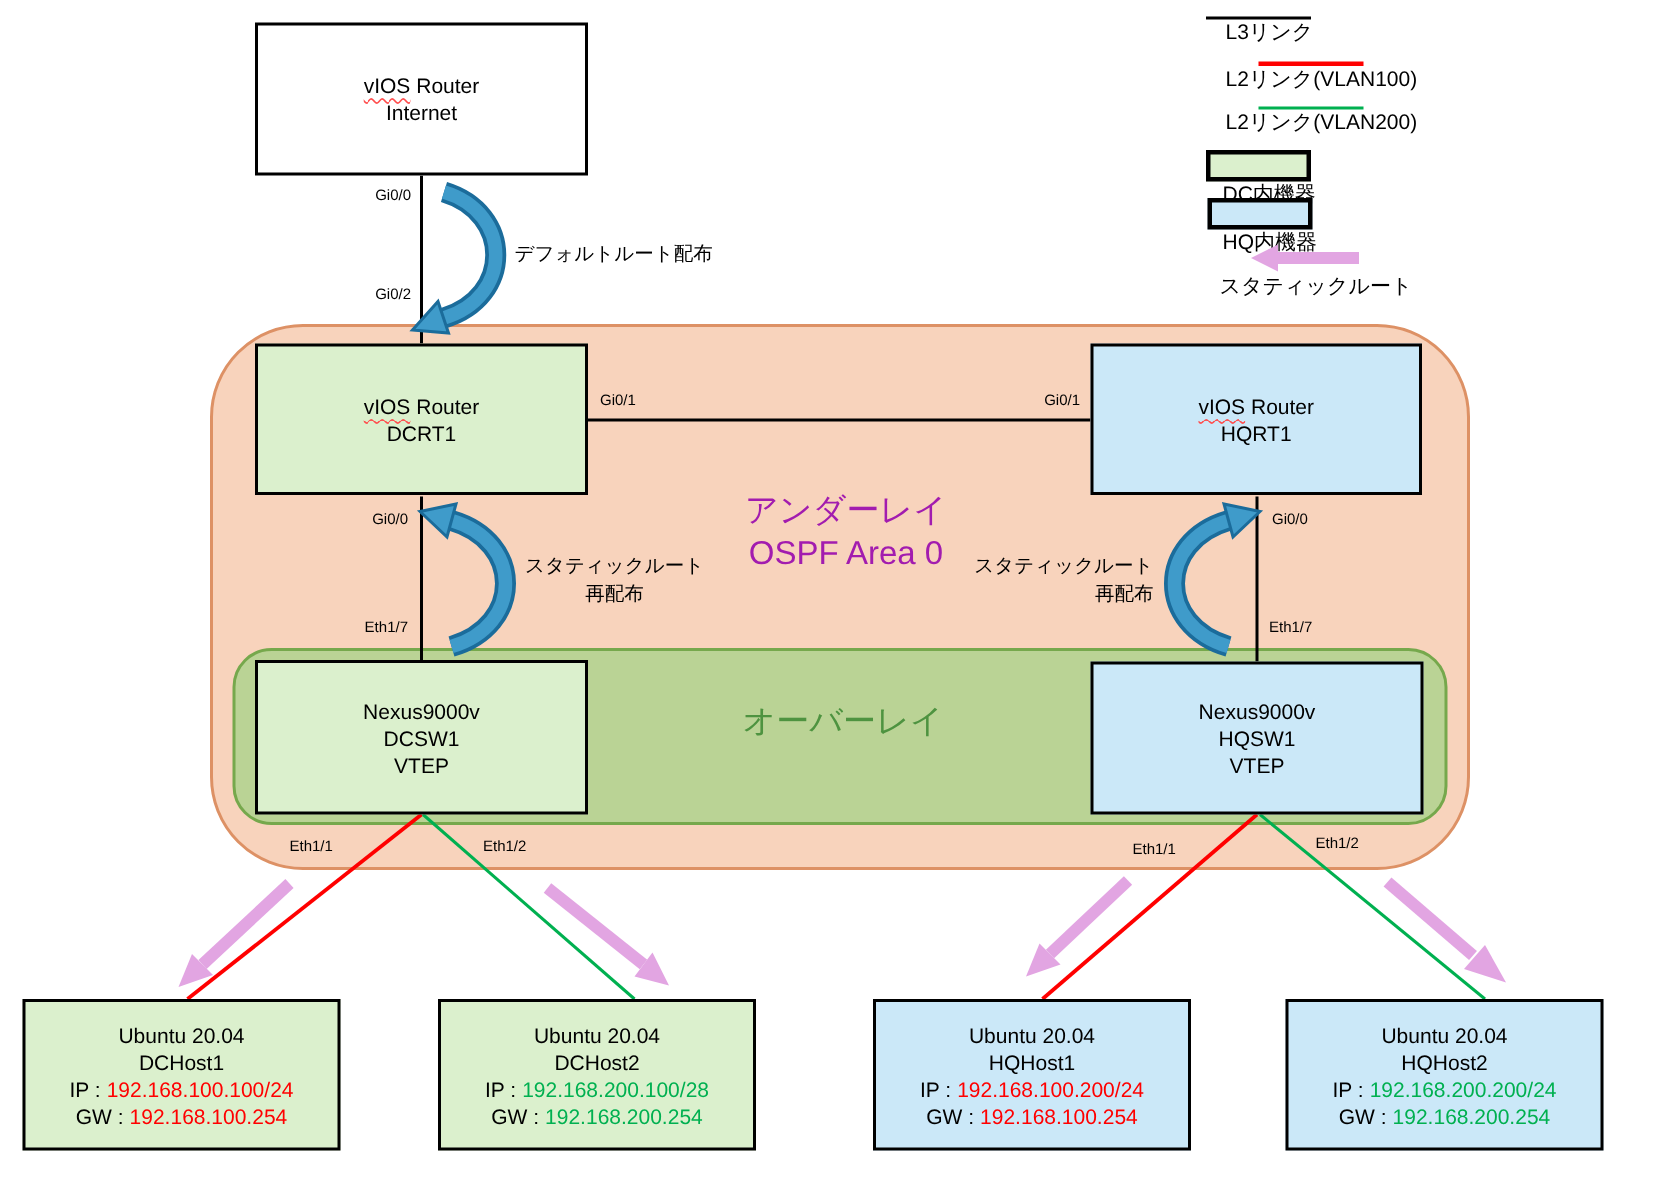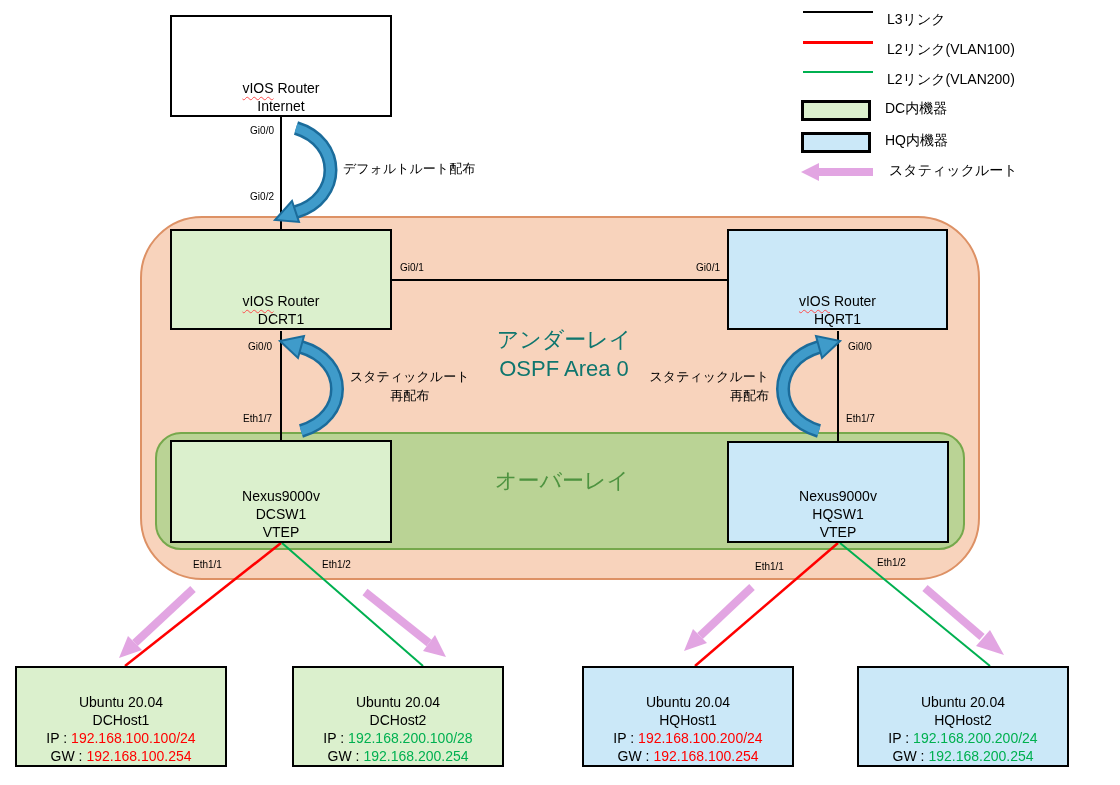--- a/index.html
+++ b/index.html
@@ -7,35 +7,35 @@
     position:relative;width:1120px;height:785px;background:#ffffff;overflow:hidden;
     font-family:"Liberation Sans","DejaVu Sans",sans-serif;color:#000;
   }
   
   .container{position:absolute;box-sizing:border-box;}
   .underlay-zone{left:140px;top:216px;width:840px;height:364px;border:2px solid #dd9165;border-radius:62px;}
   .overlay-zone{left:155px;top:432px;width:810px;height:118px;border:2px solid #76a84c;border-radius:26px;}
   
   .node{
     position:absolute;box-sizing:border-box;border:2px solid #000;
-    display:flex;flex-direction:column;justify-content:flex-end;align-items:center;
+    display:flex;flex-direction:column;justify-content:center;align-items:center;
     font-size:14px;line-height:18px;text-align:center;white-space:nowrap;
   }
   .wavy{
     text-decoration-line:underline;text-decoration-style:wavy;
     text-decoration-color:#ff4d4d;text-decoration-thickness:1px;text-underline-offset:3px;
   }
   .iprow .lbl{margin-right:4px;}
   
   .port{position:absolute;font-size:10px;line-height:14px;white-space:nowrap;width:60px;}
   .port.r{text-align:right;}
   .note{position:absolute;font-size:13px;line-height:19px;white-space:nowrap;text-align:center;}
   .zone-title{position:absolute;text-align:center;font-size:22px;line-height:29px;white-space:nowrap;width:204px;}
   
-  .legend-row{position:absolute;display:flex;align-items:flex-start;}
+  .legend-row{position:absolute;display:flex;align-items:center;flex-direction:column;}
   .legend-swatch-line{width:70px;}
   .legend-swatch-box{width:70px;height:21px;box-sizing:border-box;border:3px solid #000;}
   .legend-label{font-size:14px;line-height:16px;margin-left:14px;white-space:nowrap;}
   svg{display:block;}
   .wires{position:absolute;left:0;top:0;}
 </style>
 </head>
 <body>
 
 <div class="stage">
@@ -86,21 +86,21 @@
       <polygon points="280,341 304,336 298,358" stroke-width="2" style="fill: rgb(63, 155, 202); stroke: rgb(27, 108, 155);"></polygon>
     </g>
 
     <g>
       <path d="M 819,431 C 771,417 771,361 819,347" fill="none" stroke-width="14" style="stroke: rgb(27, 108, 155);"></path>
       <path d="M 819,431 C 771,417 771,361 819,347" fill="none" stroke-width="9" style="stroke: rgb(63, 155, 202);"></path>
       <polygon points="840,341 816,336 822,358" stroke-width="2" style="fill: rgb(63, 155, 202); stroke: rgb(27, 108, 155);"></polygon>
     </g>
   </svg>
 
-  <div class="zone-title" style="left: 462px; top: 325px; color: #0f766e;">
+  <div class="zone-title" style="left: 462px; top: 325px; color: #a21caf;">
     <div>アンダーレイ</div>
     <div>OSPF Area 0</div>
   </div>
   <div class="zone-title" style="left: 460px; top: 467px; line-height: 28px; color: rgb(78, 147, 64);">
     <div>オーバーレイ</div>
   </div>
 
   <div class="node" style="left: 170px; top: 15px; width: 222px; height: 102px; background-color: rgb(255, 255, 255);">
     <div><span class="wavy">vIOS</span><span> Router</span></div>
     <div>Internet</div>

